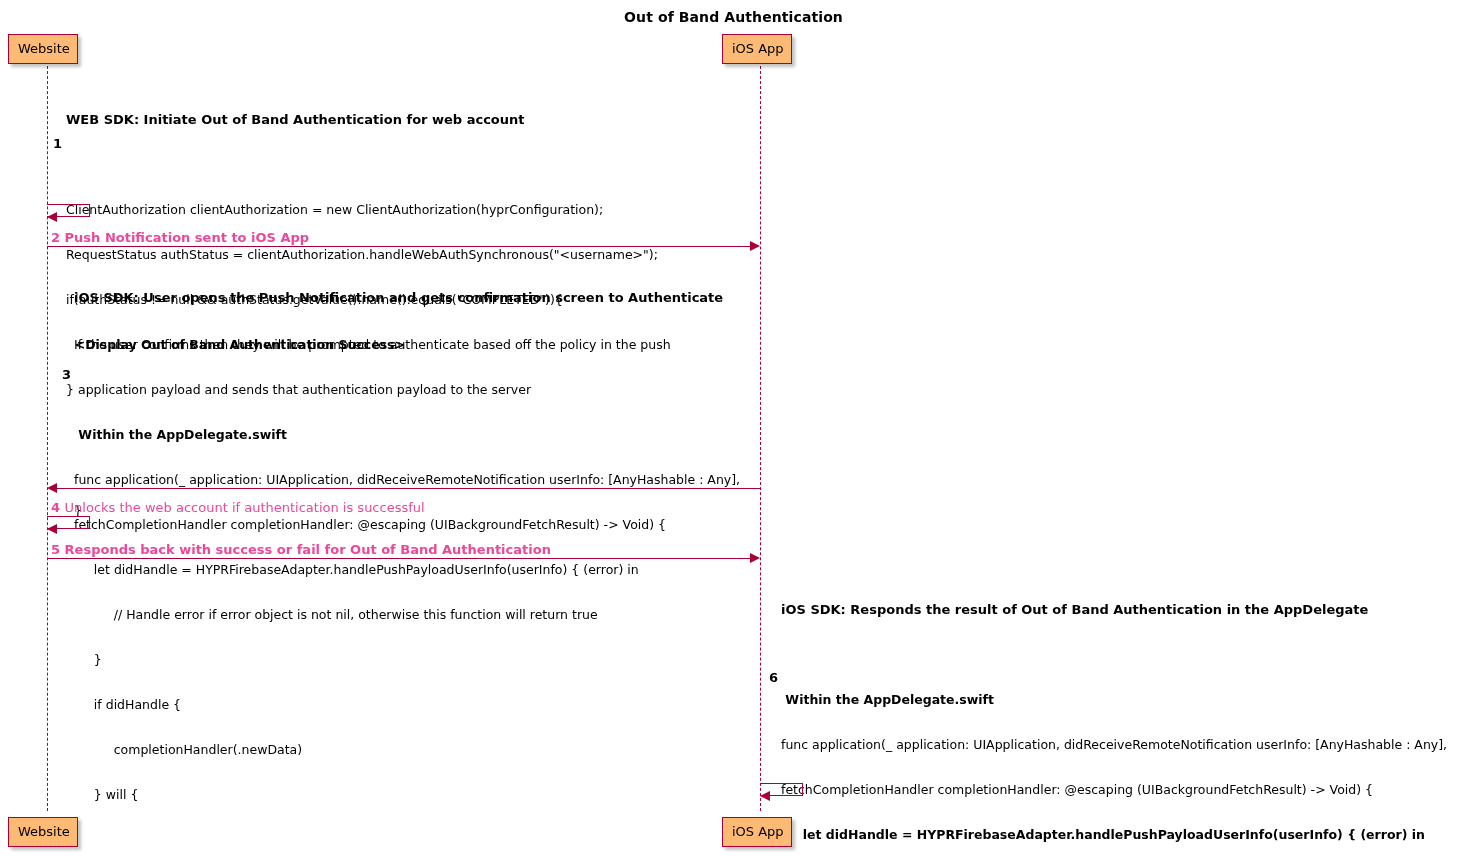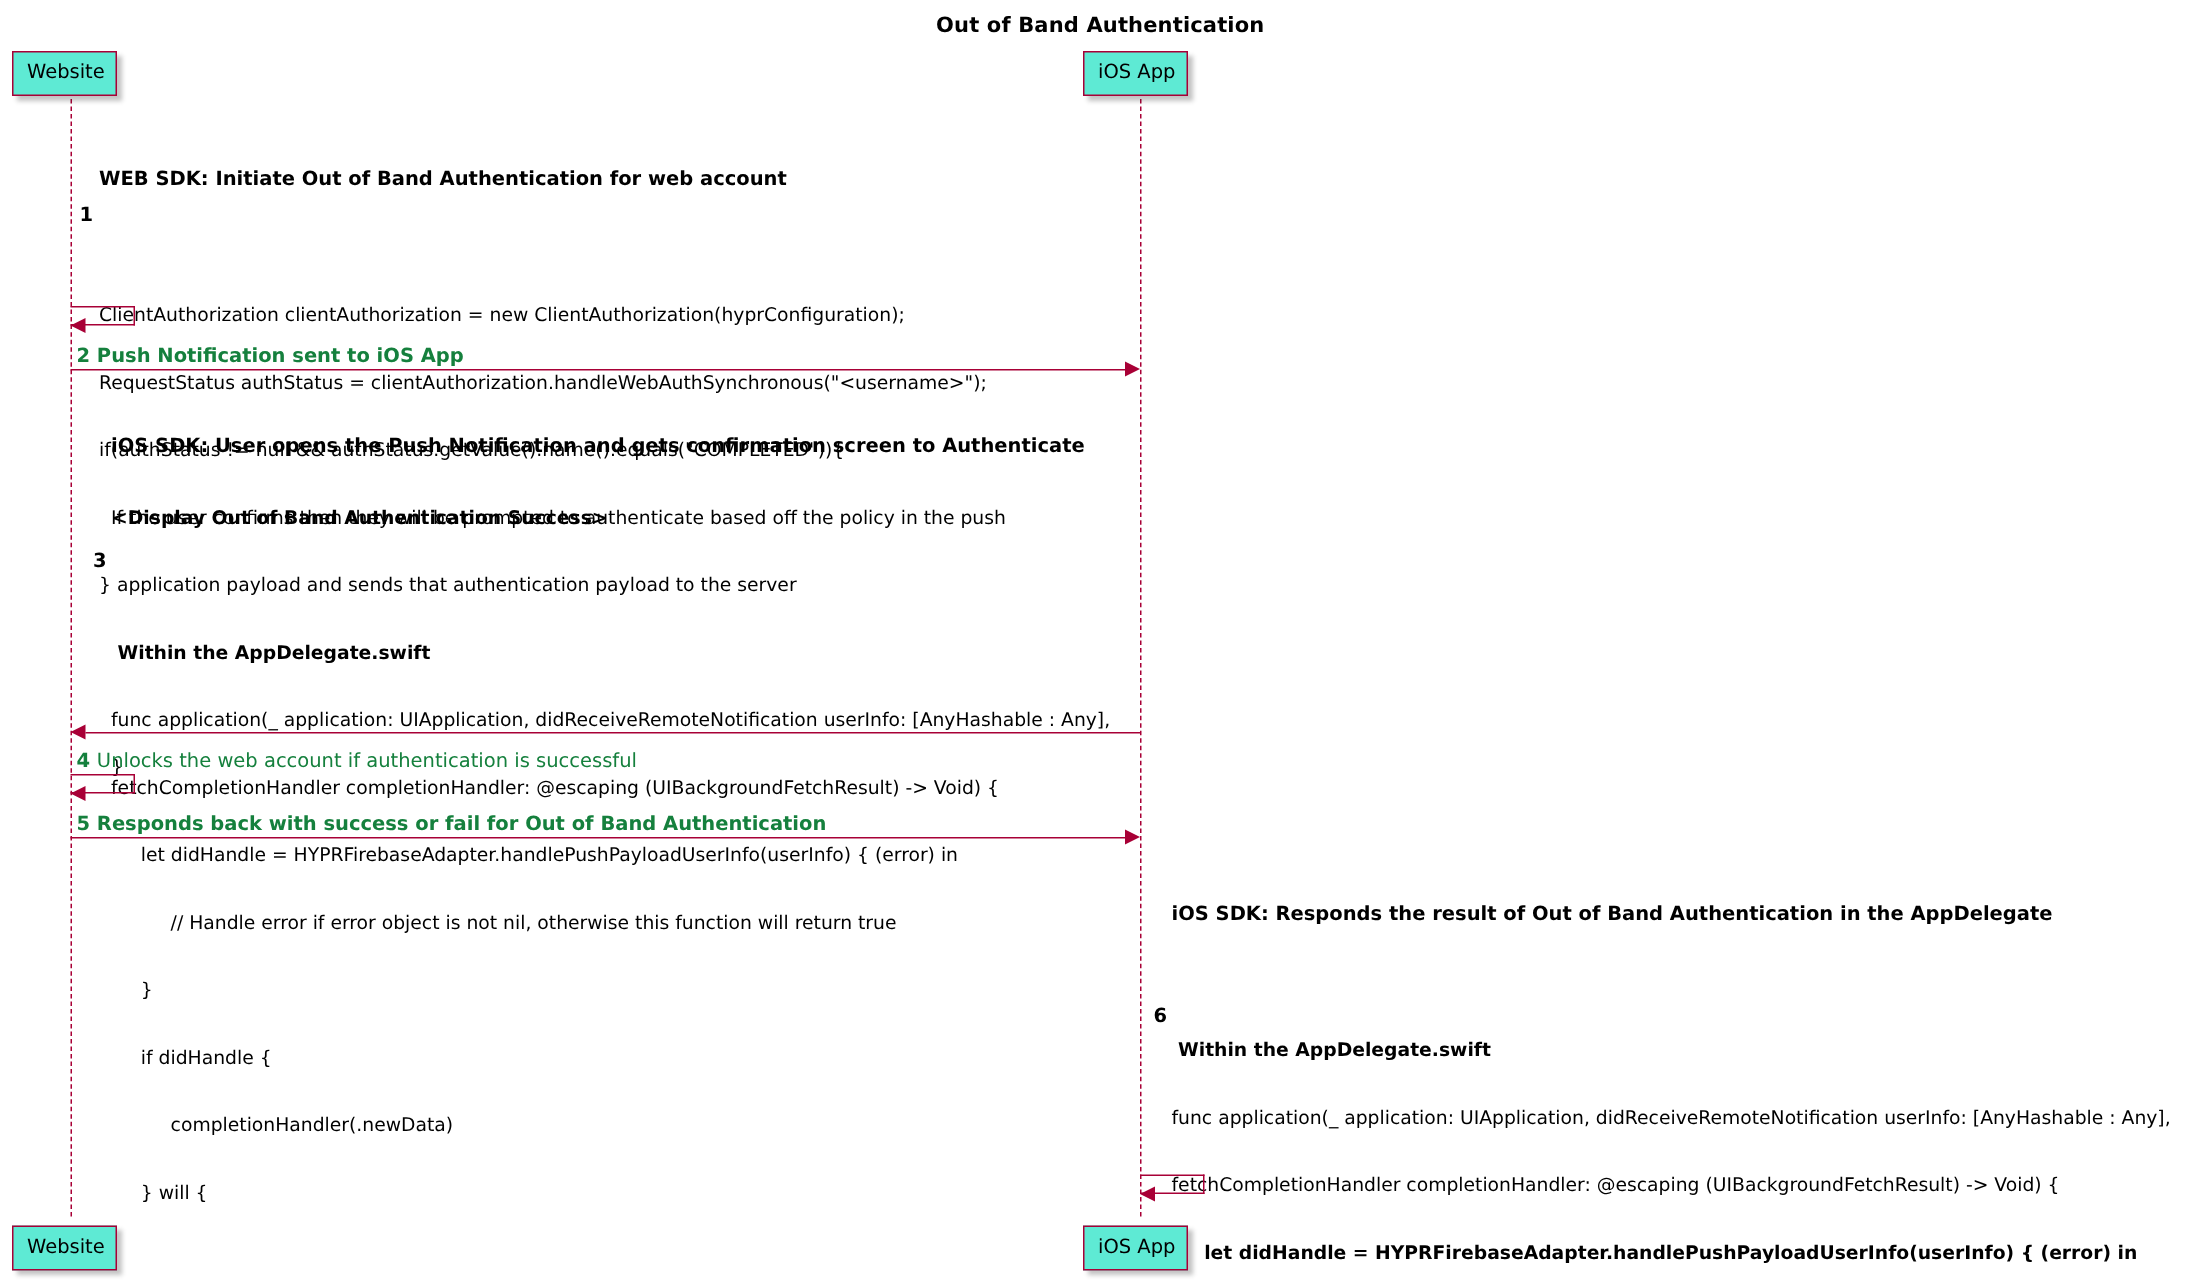--- a/index.html
+++ b/index.html
@@ -27,21 +27,21 @@
     letter-spacing:.1px;
   }
   
   .diagram-title{ left:0px; width:1467px; }
   .diagram-title span{ position:relative; left:-0px; }
 
   
   .participant{
     position:absolute;
     box-sizing:border-box;
-    background:#5eead4;
+    background:#fdba74;
     border:1.5px solid #A80036;
     color:#000000;
     font-size:13px;
     line-height:1;
     padding:7px 9px 8px 9px;
     text-align:center;
     white-space:nowrap;
     box-shadow:3px 3px 3px rgba(40,40,40,.28);
   }
 
@@ -79,21 +79,21 @@
     box-sizing:border-box;
     border:1.5px solid #A80036;
     border-left:none;
     background:transparent;
   }
 
   
   .msg-label{
     position:absolute;
     font-size:13px;
-    color:#15803d;
+    color:#ec4899;
     white-space:nowrap;
     line-height:1.15;
   }
   .msg-label .seq{ font-weight:bold; }
   .msg-label .txt.bold{ font-weight:bold; }
 
   
   .note-block{
     position:absolute;
     white-space:pre;

